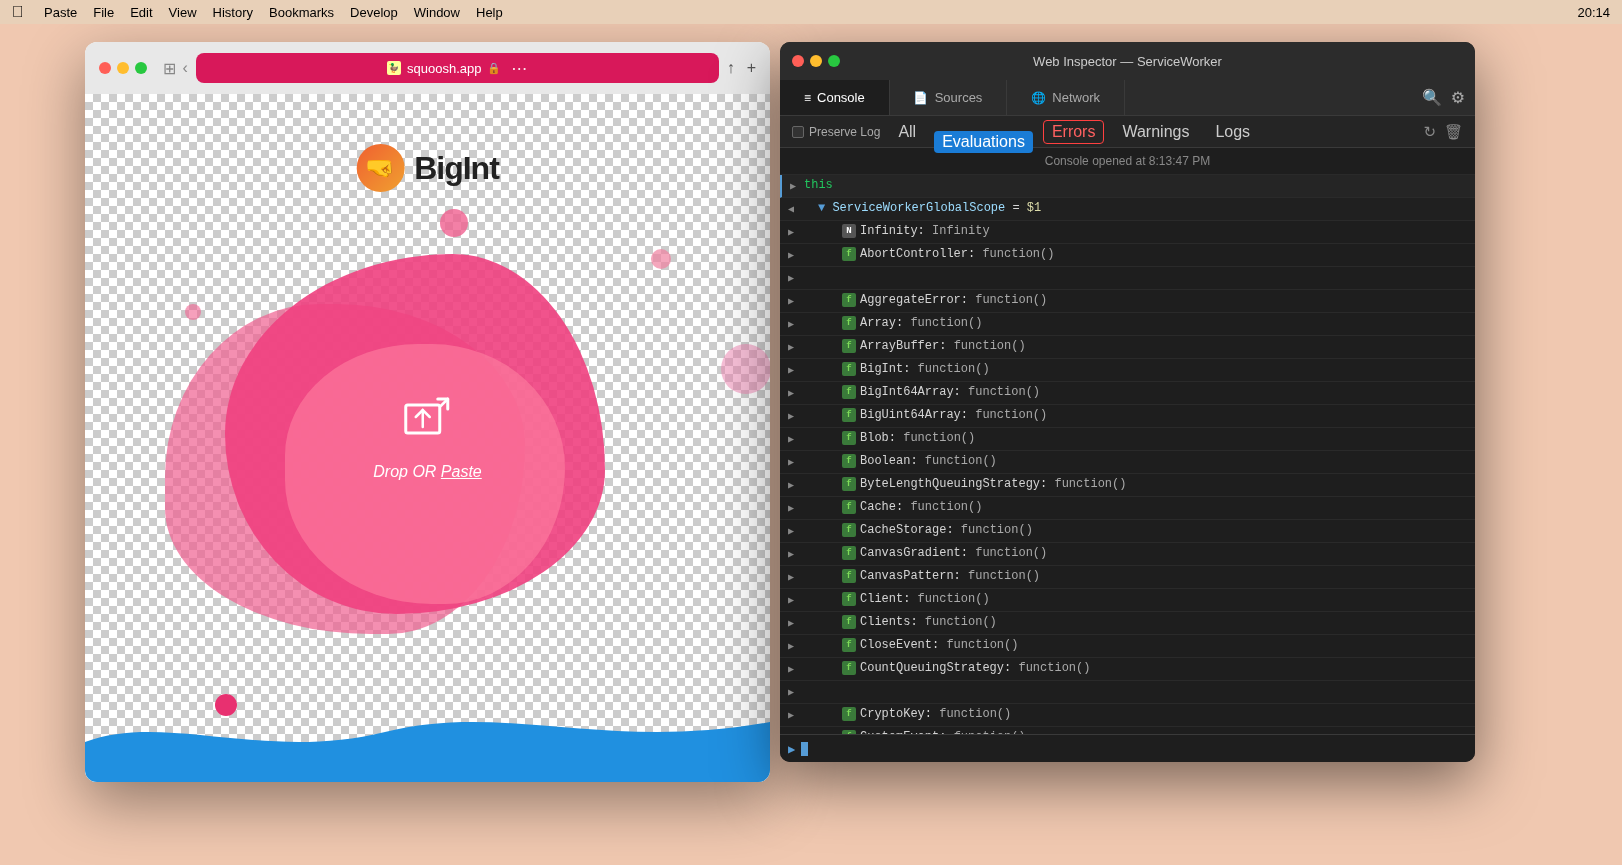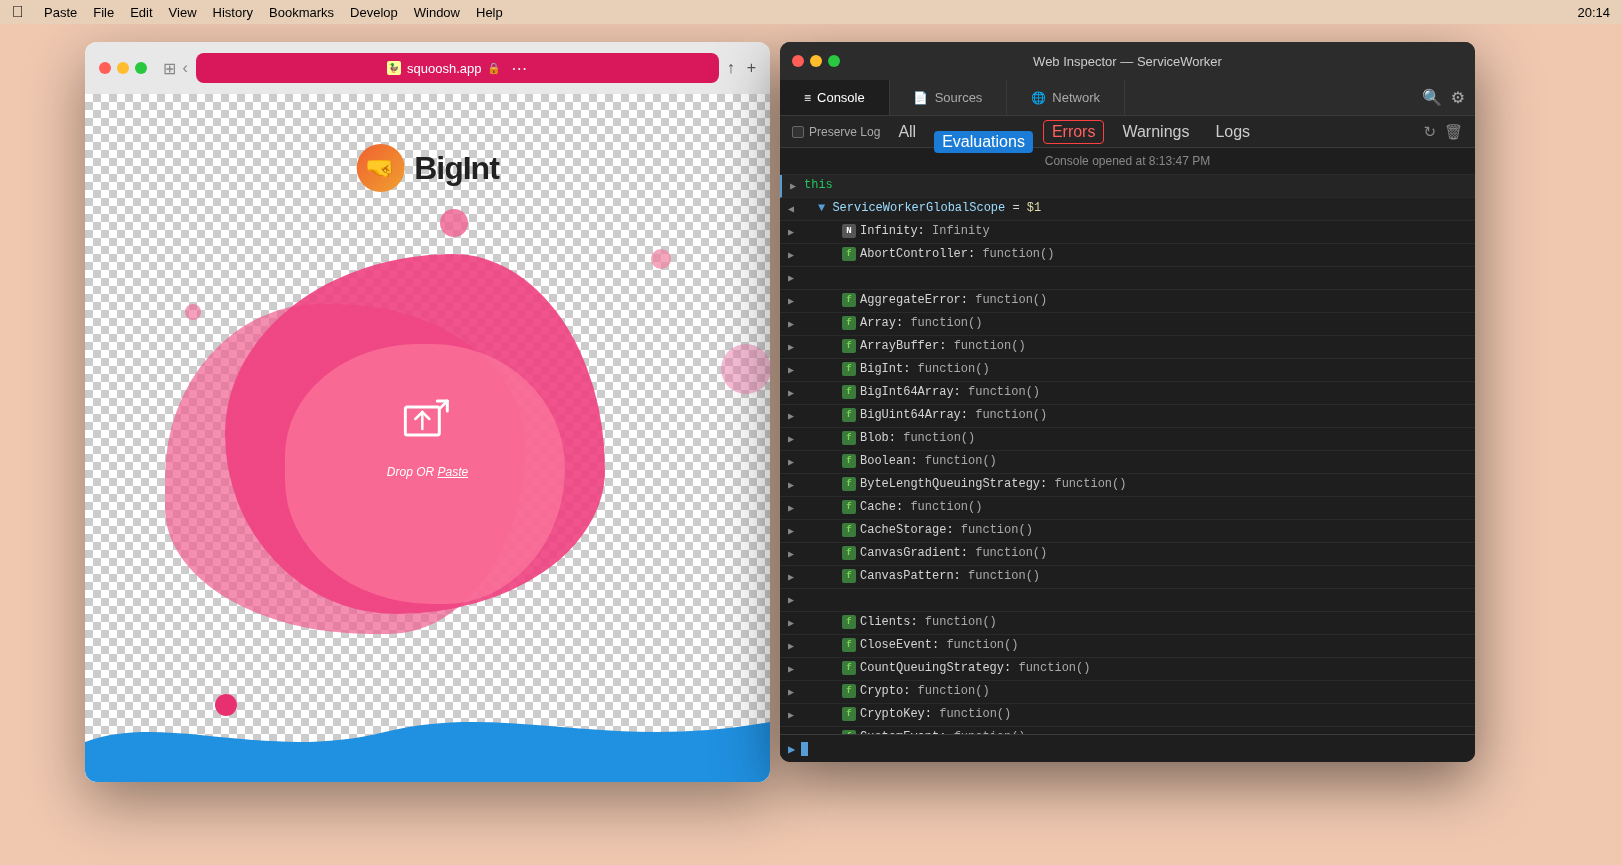--- a/index.html
+++ b/index.html
@@ -221,21 +221,21 @@
       flex-direction: column;
       align-items: center;
       gap: 14px;
     }
     .drop-icon {
       color: #fff;
       font-size: 44px;
     }
     .drop-text {
       color: #fff;
-      font-size: 12px;
+      font-size: 16px;
       font-style: italic;
       font-weight: 500;
     }
     .drop-text-paste {
       text-decoration: underline;
     }
 
     
     .web-inspector {
       position: absolute;
@@ -681,36 +681,36 @@
         <div class="console-line">
           <span class="console-chevron chevron-right">▶</span>
           <span class="console-content-text indent-2"><span class="badge-f">f</span><span class="prop-name">CanvasGradient: </span><span class="prop-type">function()</span></span>
         </div>
         <div class="console-line">
           <span class="console-chevron chevron-right">▶</span>
           <span class="console-content-text indent-2"><span class="badge-f">f</span><span class="prop-name">CanvasPattern: </span><span class="prop-type">function()</span></span>
         </div>
         <div class="console-line">
           <span class="console-chevron chevron-right">▶</span>
+          <span class="console-content-text indent-2"><span class="badge-f">f</span><span class="prop-name">Client: </span><span class="prop-type">function()</span></span>
         </div>
         <div class="console-line">
           <span class="console-chevron chevron-right">▶</span>
           <span class="console-content-text indent-2"><span class="badge-f">f</span><span class="prop-name">Clients: </span><span class="prop-type">function()</span></span>
         </div>
         <div class="console-line">
           <span class="console-chevron chevron-right">▶</span>
           <span class="console-content-text indent-2"><span class="badge-f">f</span><span class="prop-name">CloseEvent: </span><span class="prop-type">function()</span></span>
         </div>
         <div class="console-line">
           <span class="console-chevron chevron-right">▶</span>
           <span class="console-content-text indent-2"><span class="badge-f">f</span><span class="prop-name">CountQueuingStrategy: </span><span class="prop-type">function()</span></span>
         </div>
         <div class="console-line">
           <span class="console-chevron chevron-right">▶</span>
-          <span class="console-content-text indent-2"><span class="badge-f">f</span><span class="prop-name">Crypto: </span><span class="prop-type">function()</span></span>
         </div>
         <div class="console-line">
           <span class="console-chevron chevron-right">▶</span>
           <span class="console-content-text indent-2"><span class="badge-f">f</span><span class="prop-name">CryptoKey: </span><span class="prop-type">function()</span></span>
         </div>
         <div class="console-line">
           <span class="console-chevron chevron-right">▶</span>
           <span class="console-content-text indent-2"><span class="badge-f">f</span><span class="prop-name">CustomEvent: </span><span class="prop-type">function()</span></span>
         </div>
       </div>

